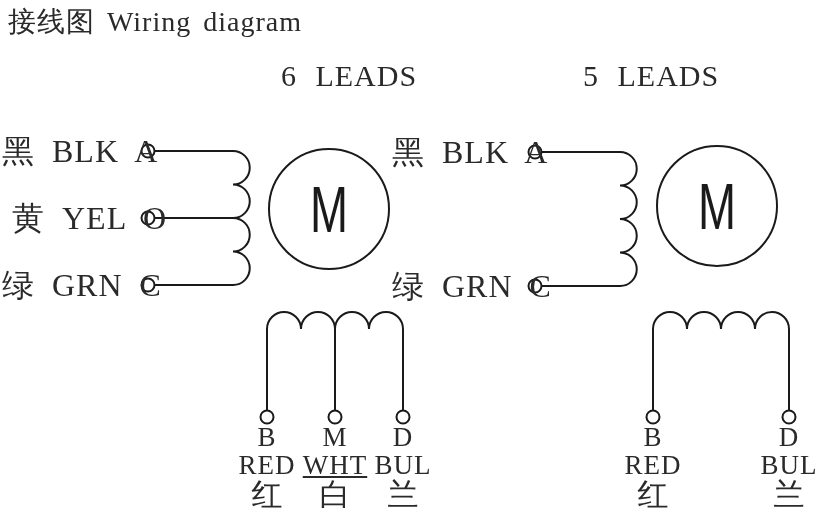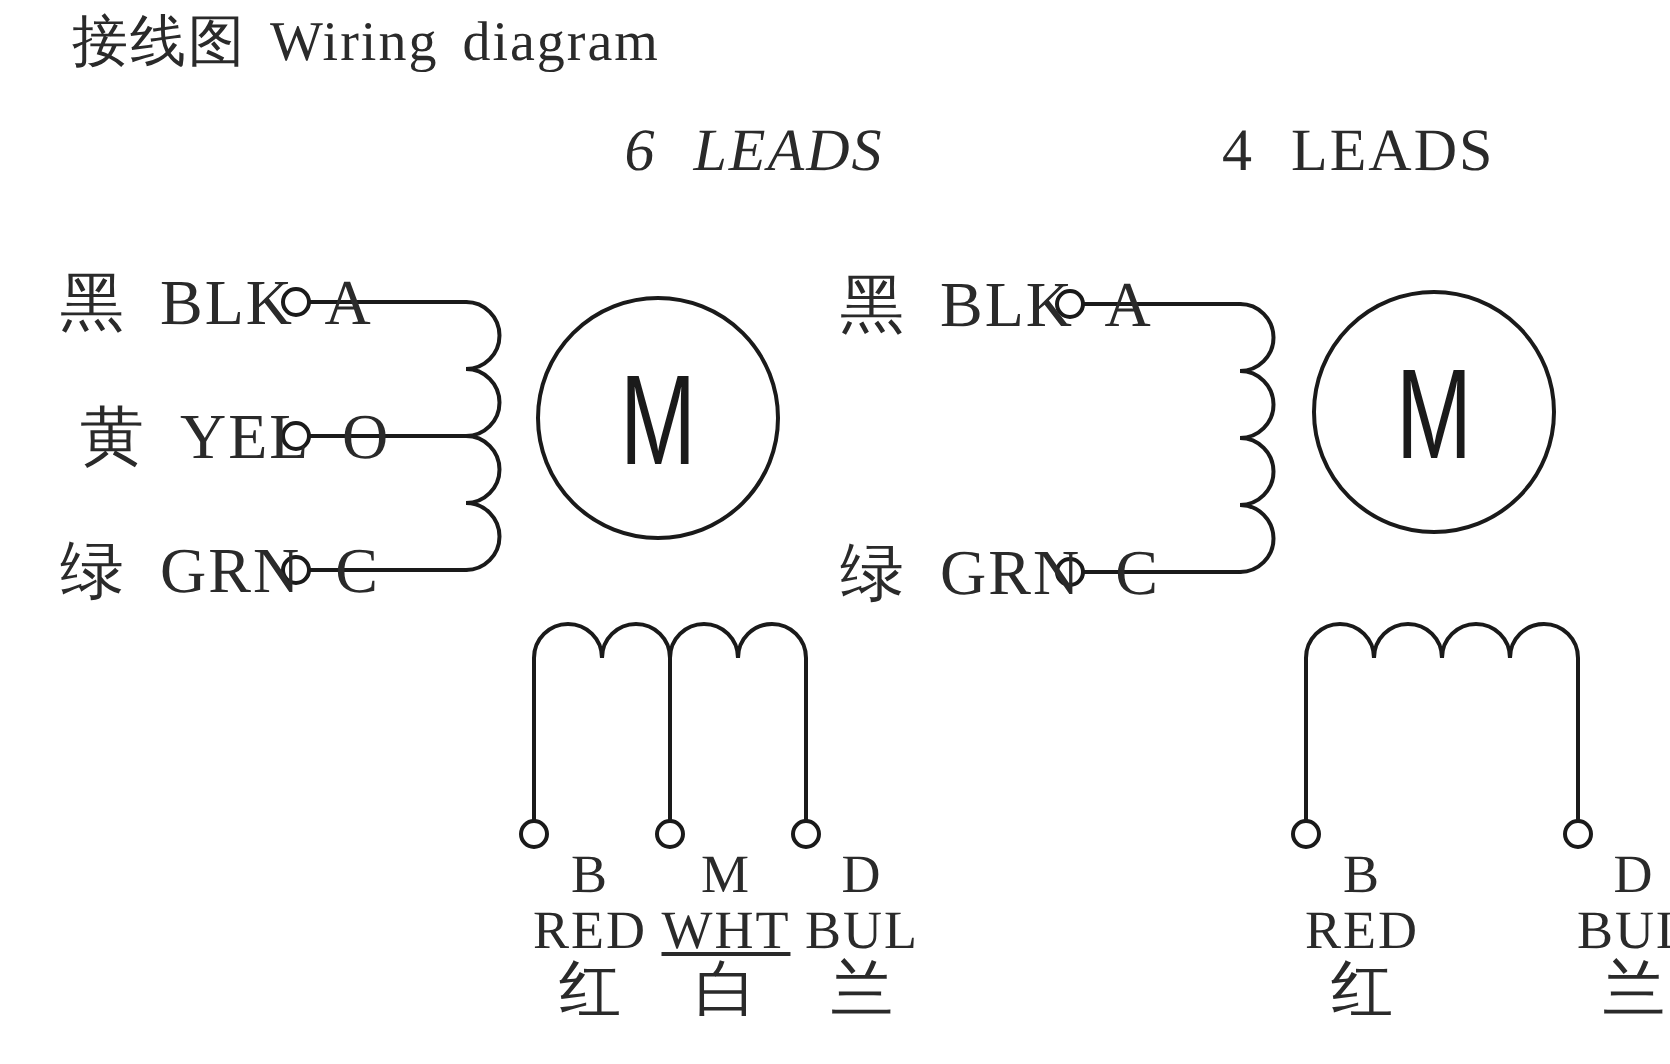--- a/index.html
+++ b/index.html
@@ -12,21 +12,21 @@
     overflow:hidden;
   }
   .art{position:absolute;left:0;top:0;}
   .art path{stroke:#1a1a1a;stroke-width:2;fill:none;stroke-linecap:round;}
   .art circle.terminal{stroke:#1a1a1a;stroke-width:2;fill:#ffffff;}
   .art circle.motor{stroke:#1a1a1a;stroke-width:2;fill:none;}
   .art text.motor-m{
     font-family:"Liberation Sans","DejaVu Sans",sans-serif;
     font-size:64px;fill:#1a1a1a;
   }
-  .label{position:absolute;white-space:nowrap;margin-left:28px;}
+  .label{position:absolute;white-space:nowrap;}
   .page-title{font-size:28px;line-height:36px;letter-spacing:1px;word-spacing:4px;}
   .section-heading{font-size:30px;line-height:34px;text-align:center;letter-spacing:1px;word-spacing:10px;}
   .lead-label{font-size:32px;line-height:34px;text-align:right;letter-spacing:1px;word-spacing:8px;}
   .bt-letter,.bt-code{font-size:27px;line-height:28px;width:120px;text-align:center;letter-spacing:1px;}
   .bt-cn{font-size:31px;line-height:34px;width:120px;text-align:center;}
 </style>
 </head>
 <body>
 
 <div class="stage">
@@ -59,22 +59,22 @@
       <circle class="motor" cx="717" cy="206" r="60"></circle>
       <text class="motor-m" x="717" y="229" text-anchor="middle" textLength="38" lengthAdjust="spacingAndGlyphs">M</text>
       <path d="M 653 410.5 V 329 A 17 17 0 0 1 687 329 A 17 17 0 0 1 721 329 A 17 17 0 0 1 755 329 A 17 17 0 0 1 789 329 V 410.5"></path>
       <circle class="terminal" cx="653" cy="417" r="6.5"></circle>
       <circle class="terminal" cx="789" cy="417" r="6.5"></circle>
     </g>
   </svg>
 
   <div class="label page-title" style="left:8px;top:4px;">接线图 Wiring diagram</div>
 
-  <div class="label section-heading" style="left:279px;top:59px;width:140px;font-style:italic;">6 LEADS</div>
-  <div class="label section-heading" style="left:583px;top:59px;width:120px;">4 LEADS</div>
+  <div class="label section-heading" style="left:279px;top:59px;width:140px;">6 LEADS</div>
+  <div class="label section-heading" style="left:583px;top:59px;width:120px;">5 LEADS</div>
 
   <div class="label lead-label" style="left:2px;top:134px;width:131px;">黑 BLK A</div>
   <div class="label lead-label" style="left:12px;top:201px;width:131px;">黄 YEL O</div>
   <div class="label lead-label" style="left:2px;top:268px;width:131px;">绿 GRN C</div>
 
   <div class="label lead-label" style="left:392px;top:135px;width:132px;">黑 BLK A</div>
   <div class="label lead-label" style="left:392px;top:269px;width:132px;">绿 GRN C</div>
 
   <div class="label bt-letter" style="left:207px;top:423px;">B</div>
   <div class="label bt-code" style="left:207px;top:451px;">RED</div>

